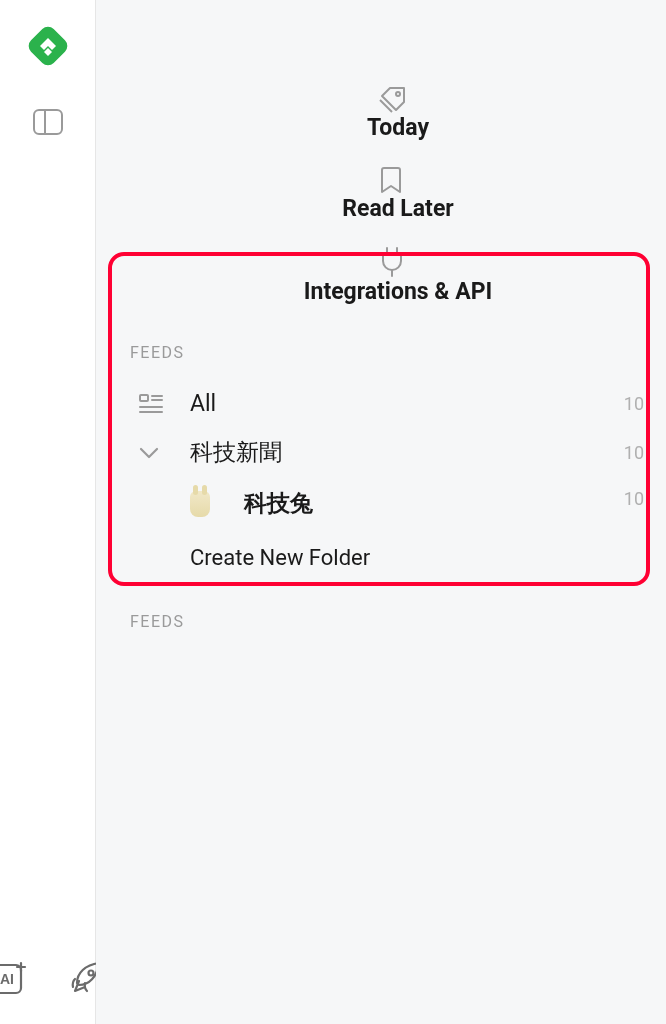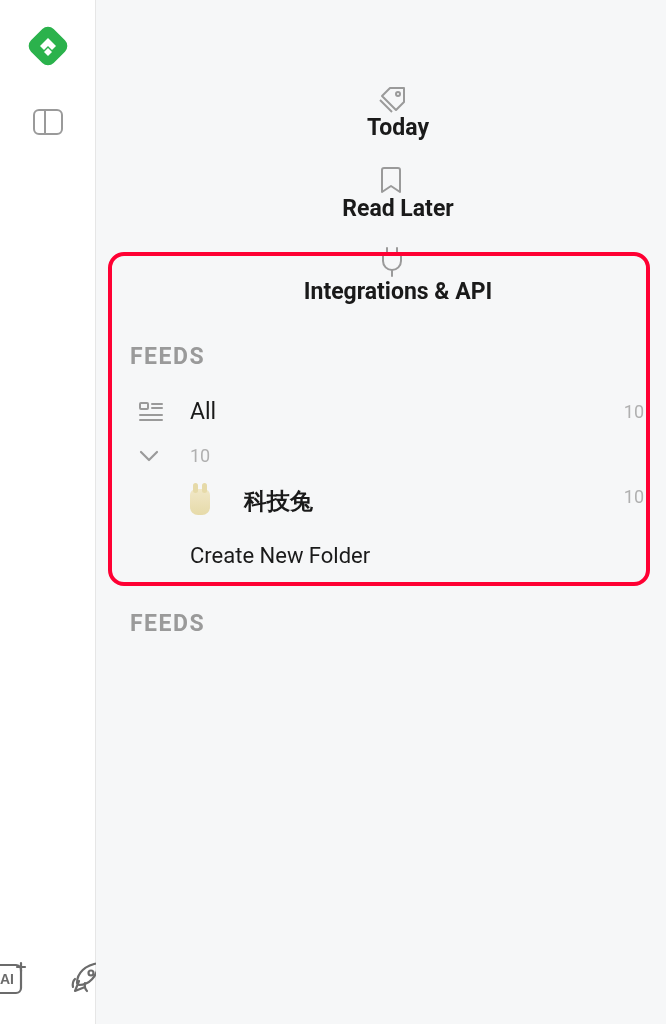--- a/index.html
+++ b/index.html
@@ -48,22 +48,22 @@
       padding-left: 10px;
       color: #9a9a9a;
     }
     .nav-link .label {
       font-size: 23px;
       font-weight: 700;
       color: #1a1a1a;
     }
 
     .section-header {
-      font-size: 23px;
-      font-weight: 700;
+      font-size: 16px;
+      font-weight: 400;
       color: #9a9a9a;
       letter-spacing: 1.5px;
       padding: 26px 0 18px 34px;
     }
 
     .feed-row {
       display: flex;
       align-items: center;
       padding: 10px 22px 10px 34px;
       cursor: pointer;
@@ -260,20 +260,21 @@
     <span class="row-label">All</span>
     <span class="count">10</span>
   </div>
 
   <div class="feed-row">
     <span class="chevron-slot">
       <svg width="22" height="14" viewBox="0 0 22 14" fill="none" stroke="#9a9a9a" stroke-width="2.2" stroke-linecap="round" stroke-linejoin="round">
         <polyline points="3,3 11,11 19,3"></polyline>
       </svg>
     </span>
+    <span class="row-label">科技新聞</span>
     <span class="count">10</span>
   </div>
 
   <div class="subfeed-row">
     <span class="favicon-slot">
       <div class="favicon-rabbit"></div>
     </span>
     <span class="row-label">科技兔</span>
     <span class="count">10</span>
   </div>

